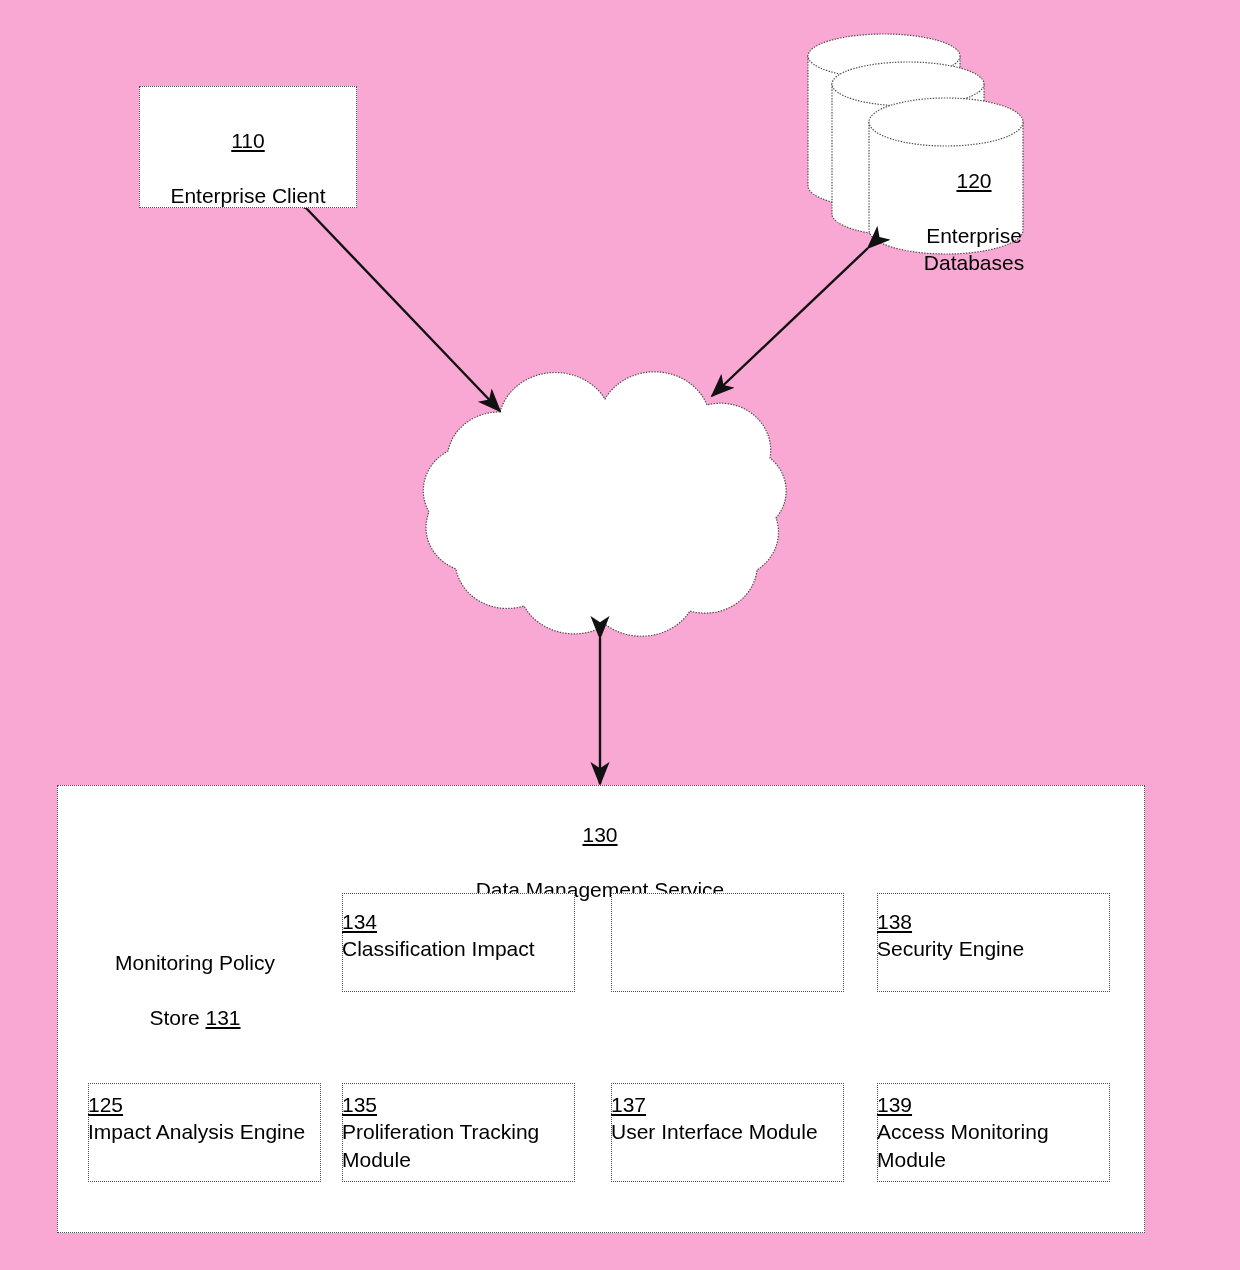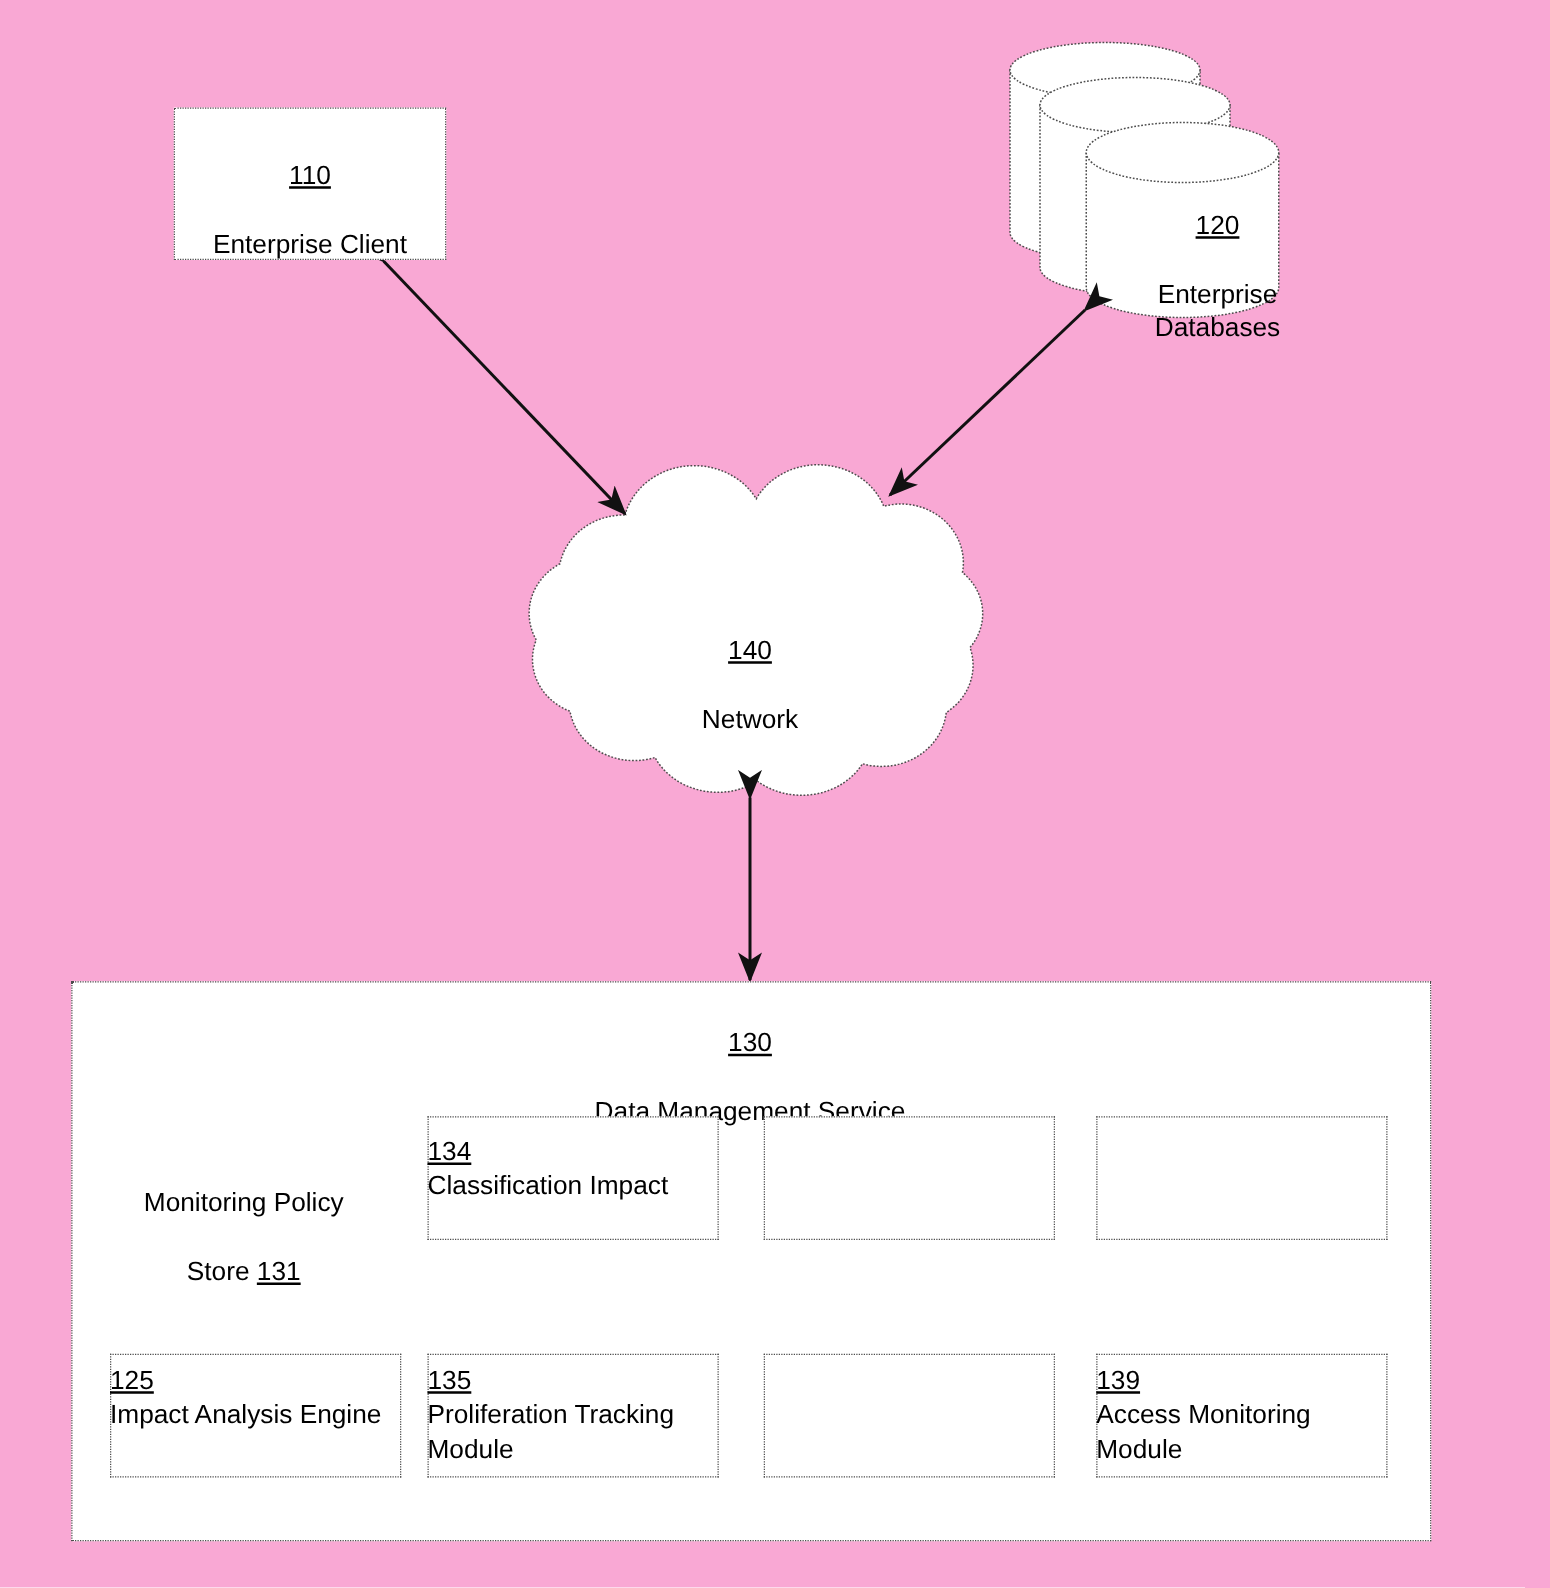--- a/index.html
+++ b/index.html
@@ -157,24 +157,20 @@
     <span class="ref">110</span><br>
     <span>Enterprise Client</span>
   </div>
 
   <div id="label-120" class="node-label">
     <span class="ref">120</span><br>
     <span>Enterprise
 Databases</span>
   </div>
 
-  <div id="label-140" class="node-label">
-    <span class="ref">140</span><br>
-    <span>Network</span>
-  </div>
 
   <div id="container-130"></div>
   <div id="label-130" class="node-label">
     <span class="ref">130</span><br>
     <span>Data Management Service</span>
   </div>
 
   <div id="label-131" class="node-label">
     <span>Monitoring Policy</span><br>
     <span>Store </span><span class="ref">131</span>
@@ -182,36 +178,45 @@
 
   <div id="box-134" class="mod-box"></div>
   <div id="lab-134" class="mod-label">
     <span class="ref">134</span><br>
     <span>Classification Impact</span>
   </div>
 
   <div id="box-136" class="mod-box"></div>
 
   <div id="box-138" class="mod-box"></div>
+  <div id="lab-138" class="mod-label">
+    <span class="ref">138</span><br>
+    <span>Security Engine</span>
+  </div>
 
   <div id="box-125" class="mod-box"></div>
   <div id="lab-125" class="mod-label">
     <span class="ref">125</span><br>
     <span>Impact Analysis
 Engine</span>
   </div>
 
   <div id="box-135" class="mod-box"></div>
   <div id="lab-135" class="mod-label">
     <span class="ref">135</span><br>
     <span>Proliferation
 Tracking Module</span>
   </div>
 
   <div id="box-137" class="mod-box"></div>
+  <div id="lab-137" class="mod-label">
+    <span class="ref">137</span><br>
+    <span>User Interface
+Module</span>
+  </div>
 
   <div id="box-139" class="mod-box"></div>
   <div id="lab-139" class="mod-label">
     <span class="ref">139</span><br>
     <span>Access Monitoring
 Module</span>
   </div>
 
 </div>
 

